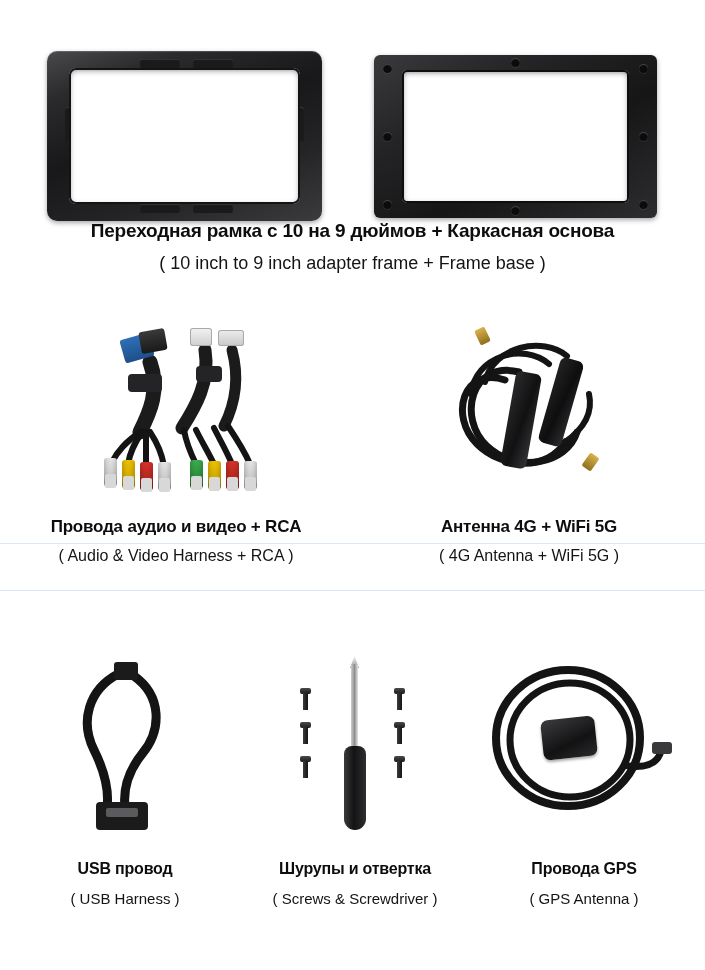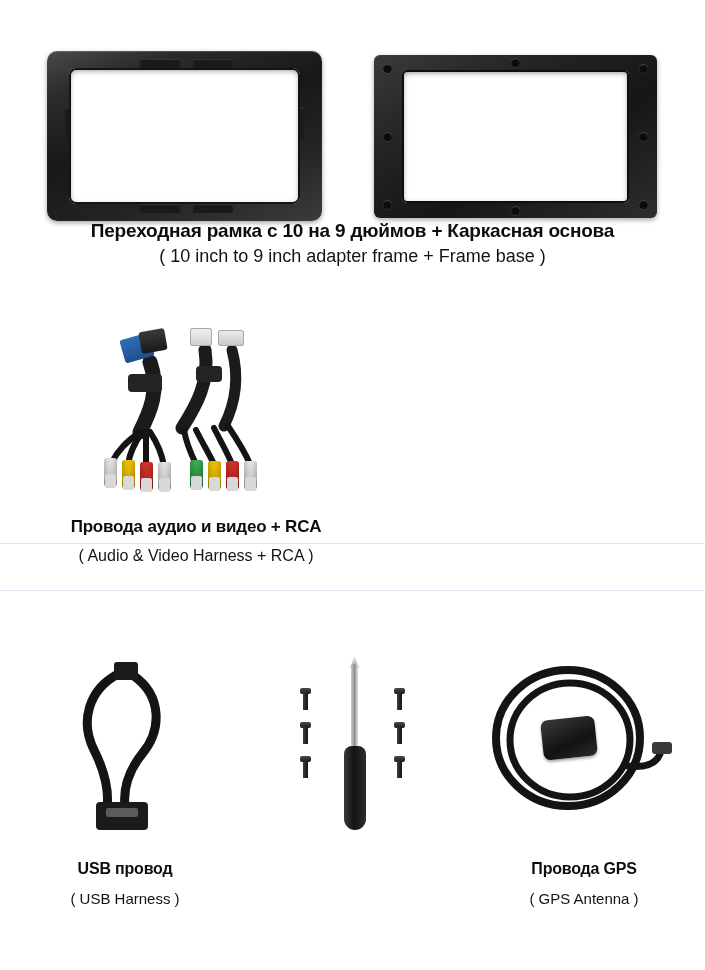--- a/index.html
+++ b/index.html
@@ -32,20 +32,21 @@
     font-weight: bold;
     font-size: 19px;
     letter-spacing: -0.2px;
     color: #0d0d0d;
     white-space: nowrap;
   }
   .caption .en {
     font-size: 18px;
     font-weight: 400;
     color: #141414;
+    margin-top: 7px;
     white-space: nowrap;
   }
   .caption.small .ru { font-size: 17px; }
   .caption.small .en { font-size: 16px; margin-top: 6px; }
   .caption.tiny .ru { font-size: 16px; }
   .caption.tiny .en { font-size: 15px; margin-top: 9px; }
 
   
   .sec1 {
     position: absolute;
@@ -128,21 +129,21 @@
   
   .sec2 {
     position: absolute;
     left: 0; top: 320px;
     width: 705px; height: 280px;
   }
   .sec2 .cell { position: absolute; top: 0; width: 352px; height: 280px; }
   .sec2 .cell.left { left: 0; }
   .sec2 .cell.right { left: 353px; }
   .sec2 .art { position: absolute; left: 0; top: 0; width: 352px; height: 185px; }
-  .sec2 .caption { position: absolute; left: 0; top: 196px; width: 352px; margin-left: 20px; }
+  .sec2 .caption { position: absolute; left: 0; top: 196px; width: 352px; }
 
   
   .hairline {
     position: absolute;
     left: 0;
     width: 705px;
     height: 1px;
     background: #dbe7f2;
   }
   .hairline.a { top: 543px; }
@@ -348,20 +349,40 @@
             <div class="barrel"></div>
           </div>
       </div>
 
       <div class="caption small">
         <div class="ru">Провода аудио и видео + RCA</div>
         <div class="en">( Audio &amp; Video Harness + RCA )</div>
       </div>
     </div>
 
+    <div class="cell right">
+      <div class="art">
+        <svg width="352" height="185" viewBox="0 0 352 185" aria-hidden="true">
+          <path d="M152 60 C110 46, 96 96, 124 124 C150 150, 196 150, 212 122" stroke="#141415" stroke-width="7" fill="none" stroke-linecap="round"></path>
+          <path d="M166 52 C118 40, 104 98, 134 126 C164 154, 214 144, 224 112" stroke="#141415" stroke-width="7" fill="none" stroke-linecap="round"></path>
+          <path d="M196 44 C170 22, 122 36, 118 74" stroke="#141415" stroke-width="6" fill="none" stroke-linecap="round"></path>
+          <path d="M214 36 C190 16, 140 26, 132 62" stroke="#141415" stroke-width="6" fill="none" stroke-linecap="round"></path>
+          <path d="M212 122 C232 108, 240 92, 236 74" stroke="#141415" stroke-width="6" fill="none" stroke-linecap="round"></path>
+        </svg>
+        <div class="antenna-pad"></div>
+        <div class="antenna-pad2"></div>
+        <div class="sma" style="left:124px; top:8px; transform:rotate(-25deg);"></div>
+        <div class="sma" style="left:232px; top:134px; transform:rotate(35deg);"></div>
+      </div>
+
+      <div class="caption small">
+        <div class="ru">Антенна 4G + WiFi 5G</div>
+        <div class="en">( 4G Antenna + WiFi 5G )</div>
+      </div>
+    </div>
 
   </div>
 
   <div class="sec3">
 
     <div class="cell c1">
       <div class="art">
         <svg width="230" height="200" viewBox="0 0 230 200" aria-hidden="true">
           <path d="M108 28 C78 44, 70 76, 84 104 C96 128, 100 150, 96 168" stroke="#141415" stroke-width="9" fill="none" stroke-linecap="round"></path>
           <path d="M124 30 C152 50, 152 84, 132 108 C116 128, 112 148, 116 168" stroke="#141415" stroke-width="9" fill="none" stroke-linecap="round"></path>
@@ -400,20 +421,24 @@
           </div>
         <div class="screw" style="left:154px; top:76px;">
             <div class="head"></div>
             <div class="body"></div>
           </div>
         <div class="screw" style="left:154px; top:110px;">
             <div class="head"></div>
             <div class="body"></div>
           </div>
       </div>
+      <div class="caption tiny">
+        <div class="ru">Шурупы и отвертка</div>
+        <div class="en">( Screws &amp; Screwdriver )</div>
+      </div>
     </div>
 
     <div class="cell c3">
       <div class="art">
         <svg width="228" height="200" viewBox="0 0 228 200" aria-hidden="true">
           <ellipse cx="98" cy="92" rx="72" ry="68" stroke="#141415" stroke-width="8" fill="none"></ellipse>
           <ellipse cx="100" cy="94" rx="60" ry="57" stroke="#141415" stroke-width="7" fill="none"></ellipse>
           <path d="M158 120 C176 122, 186 118, 190 108" stroke="#141415" stroke-width="7" fill="none" stroke-linecap="round"></path>
           <rect x="182" y="96" width="20" height="12" rx="3" fill="#3a3a3c"></rect>
         </svg>

